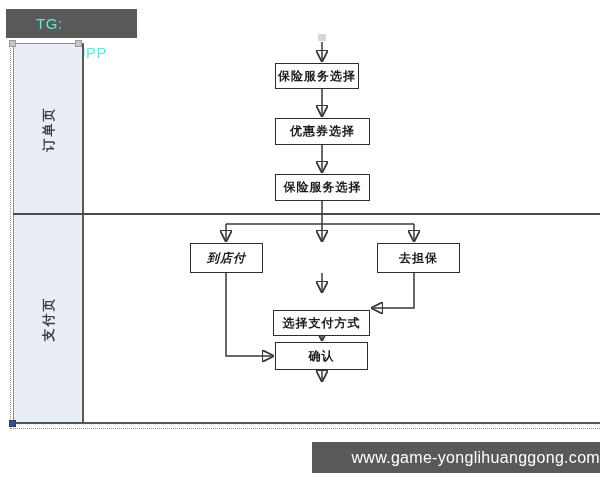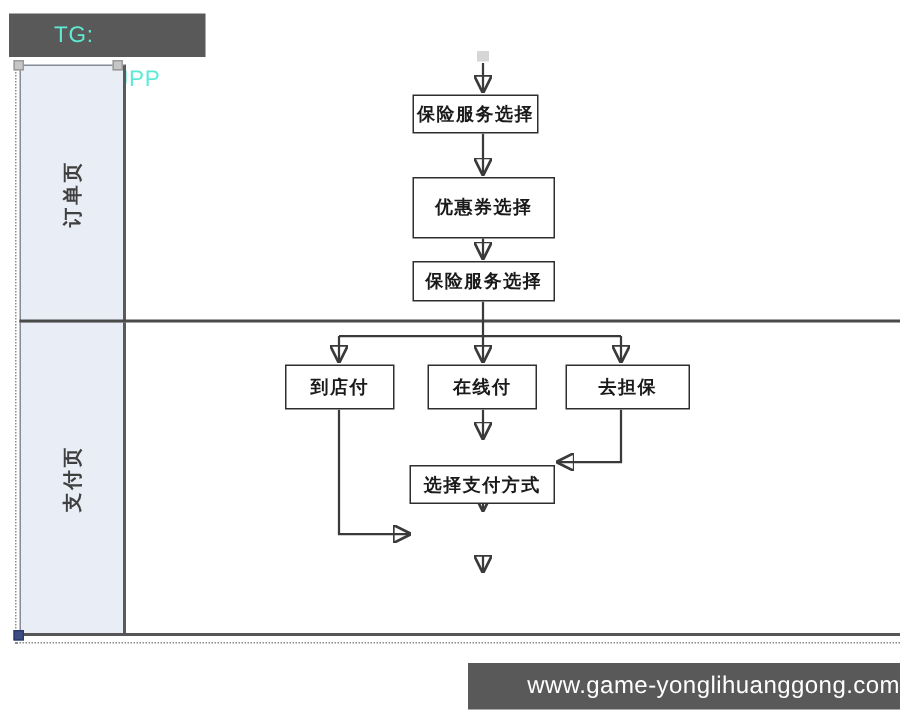--- a/index.html
+++ b/index.html
@@ -90,22 +90,22 @@
     <path d="M322,224 V241" marker-end="url(#ah)"></path>
     <path d="M414,224 V241" marker-end="url(#ah)"></path>
     <path d="M322,273 V292" marker-end="url(#ah)"></path>
     <path d="M414,273 V308 H372" marker-end="url(#ah)"></path>
     <path d="M322,322 V340" marker-end="url(#ah)"></path>
     <path d="M226,273 V356 H273" marker-end="url(#ah)"></path>
     <path d="M322,370 V381" marker-end="url(#ah)"></path>
   </svg>
 
   <div class="node" style="left:275px;top:63px;width:84px;height:26px;">保险服务选择</div>
-  <div class="node" style="left:275px;top:118px;width:95px;height:41px;">优惠券选择</div>
+  <div class="node" style="left:275px;top:118px;width:95px;height:27px;">优惠券选择</div>
   <div class="node" style="left:275px;top:174px;width:95px;height:27px;">保险服务选择</div>
-  <div class="node" style="left:190px;top:243px;width:73px;height:30px;">到店付</div>
-  <div class="node" style="left:285px;top:243px;width:73px;height:30px;">在线付</div>
+  <div class="node" style="left:190px;top:243px;width:73px;height:30px;font-style:italic;">到店付</div>
   <div class="node" style="left:377px;top:243px;width:83px;height:30px;">去担保</div>
   <div class="node" style="left:273px;top:310px;width:97px;height:26px;">选择支付方式</div>
+  <div class="node" style="left:275px;top:342px;width:93px;height:28px;">确认</div>
 
   <div class="watermark">www.game-yonglihuanggong.com</div>
 
 </div>
 
 </body></html>

